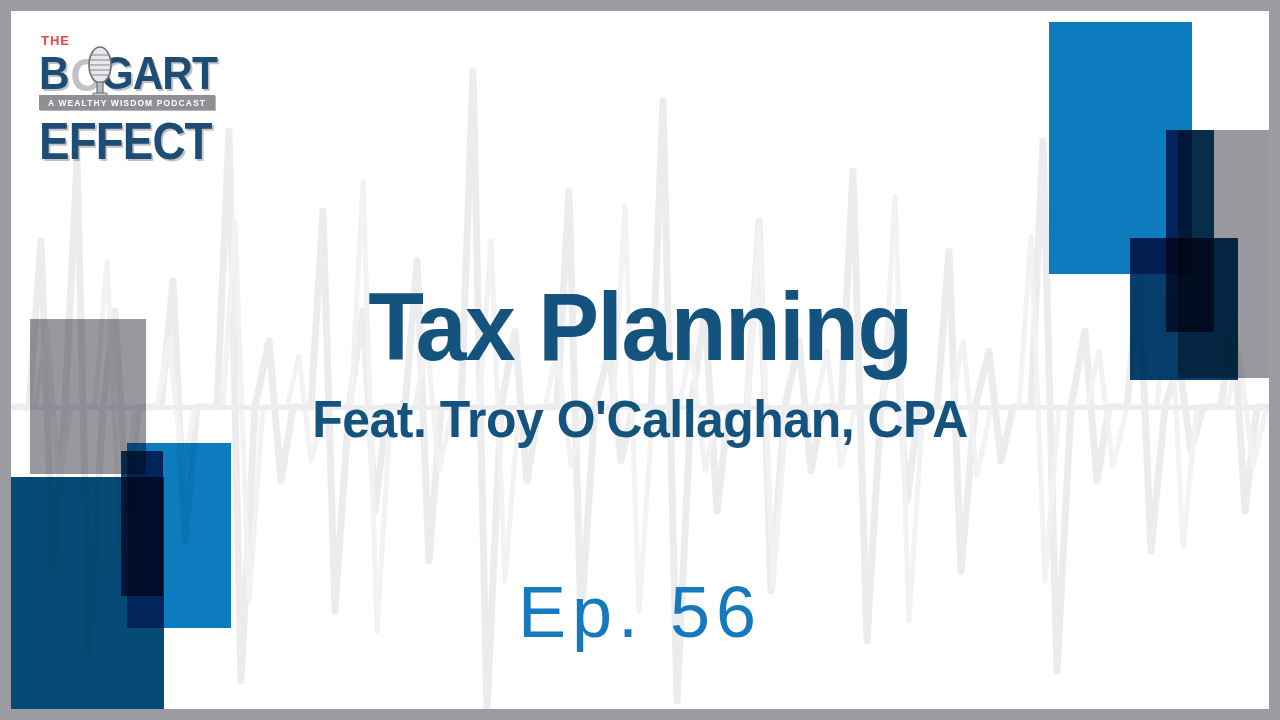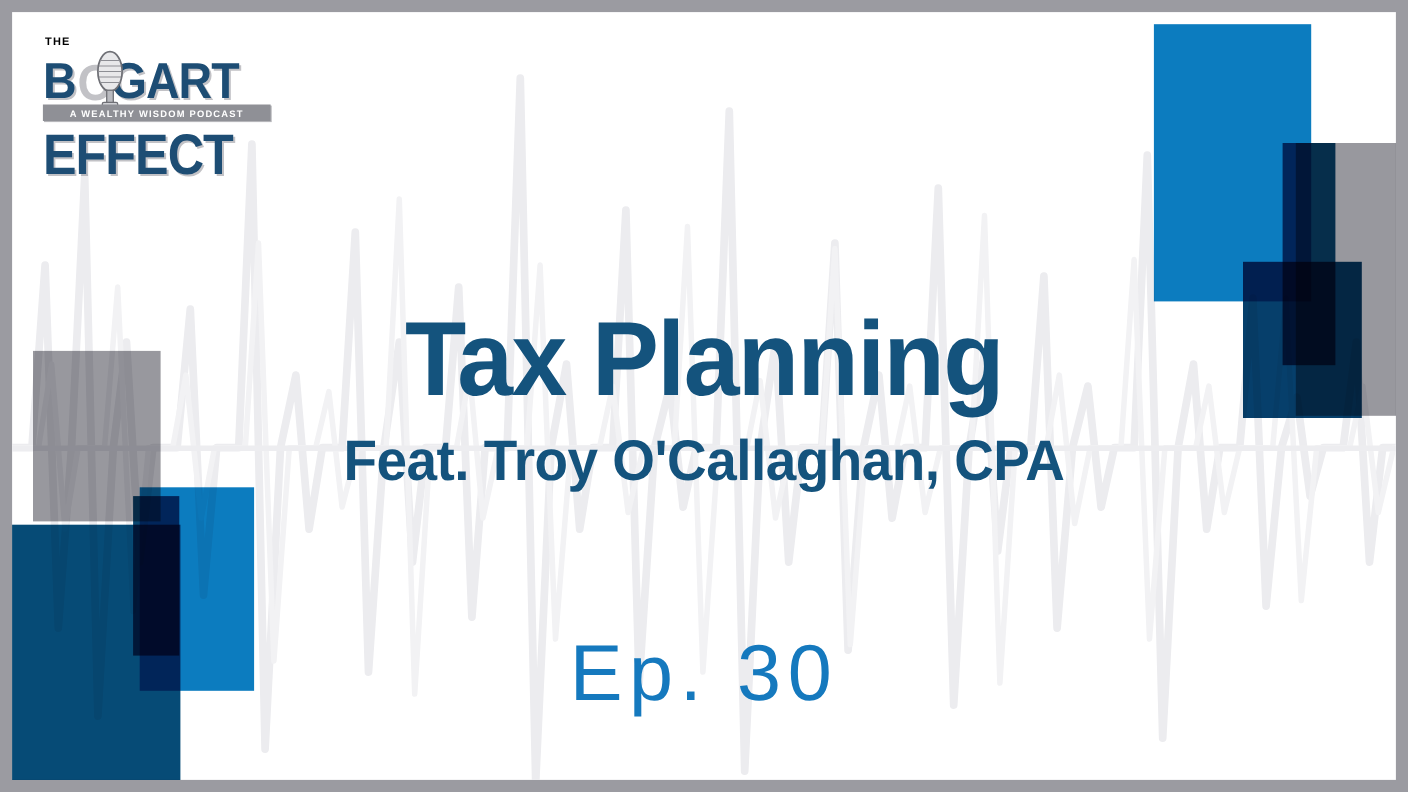--- a/index.html
+++ b/index.html
@@ -57,43 +57,43 @@
   .blk-bl-navy2 { left:110px; top:440px; width: 42px; height:145px; background:#0a4c78; }
 
   
   .logo {
     position:absolute;
     left:24px; top:22px;
     width:180px; height:140px;
   }
   .logo-the {
     position:absolute; left:6px; top:0px;
-    font-size:10px; font-weight:bold; letter-spacing:1px;
-    color:#000000;
+    font-size:13px; font-weight:bold; letter-spacing:1px;
+    color:#ef4444;
     font-family:"Liberation Sans", sans-serif;
   }
   .logo-bogart {
     position:absolute; left:4px; top:13px;
     font-size:46px; font-weight:bold;
     letter-spacing:-1px;
     color:#1d4d74;
     font-family:"Liberation Sans Narrow","Liberation Sans", sans-serif;
     transform:scaleX(0.92); transform-origin:left top;
     white-space:nowrap;
     text-shadow:2px 2px 0 rgba(120,120,128,.45);
   }
   .logo-bogart .mic-gap { color:transparent; }
   .mic {
     position:absolute;
     left:50px; top:12px;
     width:30px; height:62px;
   }
   .logo-banner {
     position:absolute; left:4px; top:62px;
-    width:207px; height:15px;
+    width:176px; height:15px;
     background:#8f9096;
     display:flex; align-items:center; justify-content:center;
     box-shadow:1px 1px 0 rgba(110,110,118,.5);
   }
   .logo-banner span {
     font-size:8.5px; font-weight:bold; letter-spacing:1.1px;
     color:#ffffff;
     font-family:"Liberation Sans", sans-serif;
     white-space:nowrap;
   }
@@ -227,17 +227,17 @@
       <div class="logo-banner">
         <span>A WEALTHY WISDOM PODCAST</span>
       </div>
 
       <div class="logo-effect">EFFECT</div>
     </div>
 
     <div class="titles">
       <div class="episode-title">Tax Planning</div>
       <div class="episode-subtitle">Feat. Troy O'Callaghan, CPA</div>
-      <div class="episode-number">Ep. 30</div>
+      <div class="episode-number">Ep. 56</div>
     </div>
 
   </div>
 </div>
 
 </body></html>

